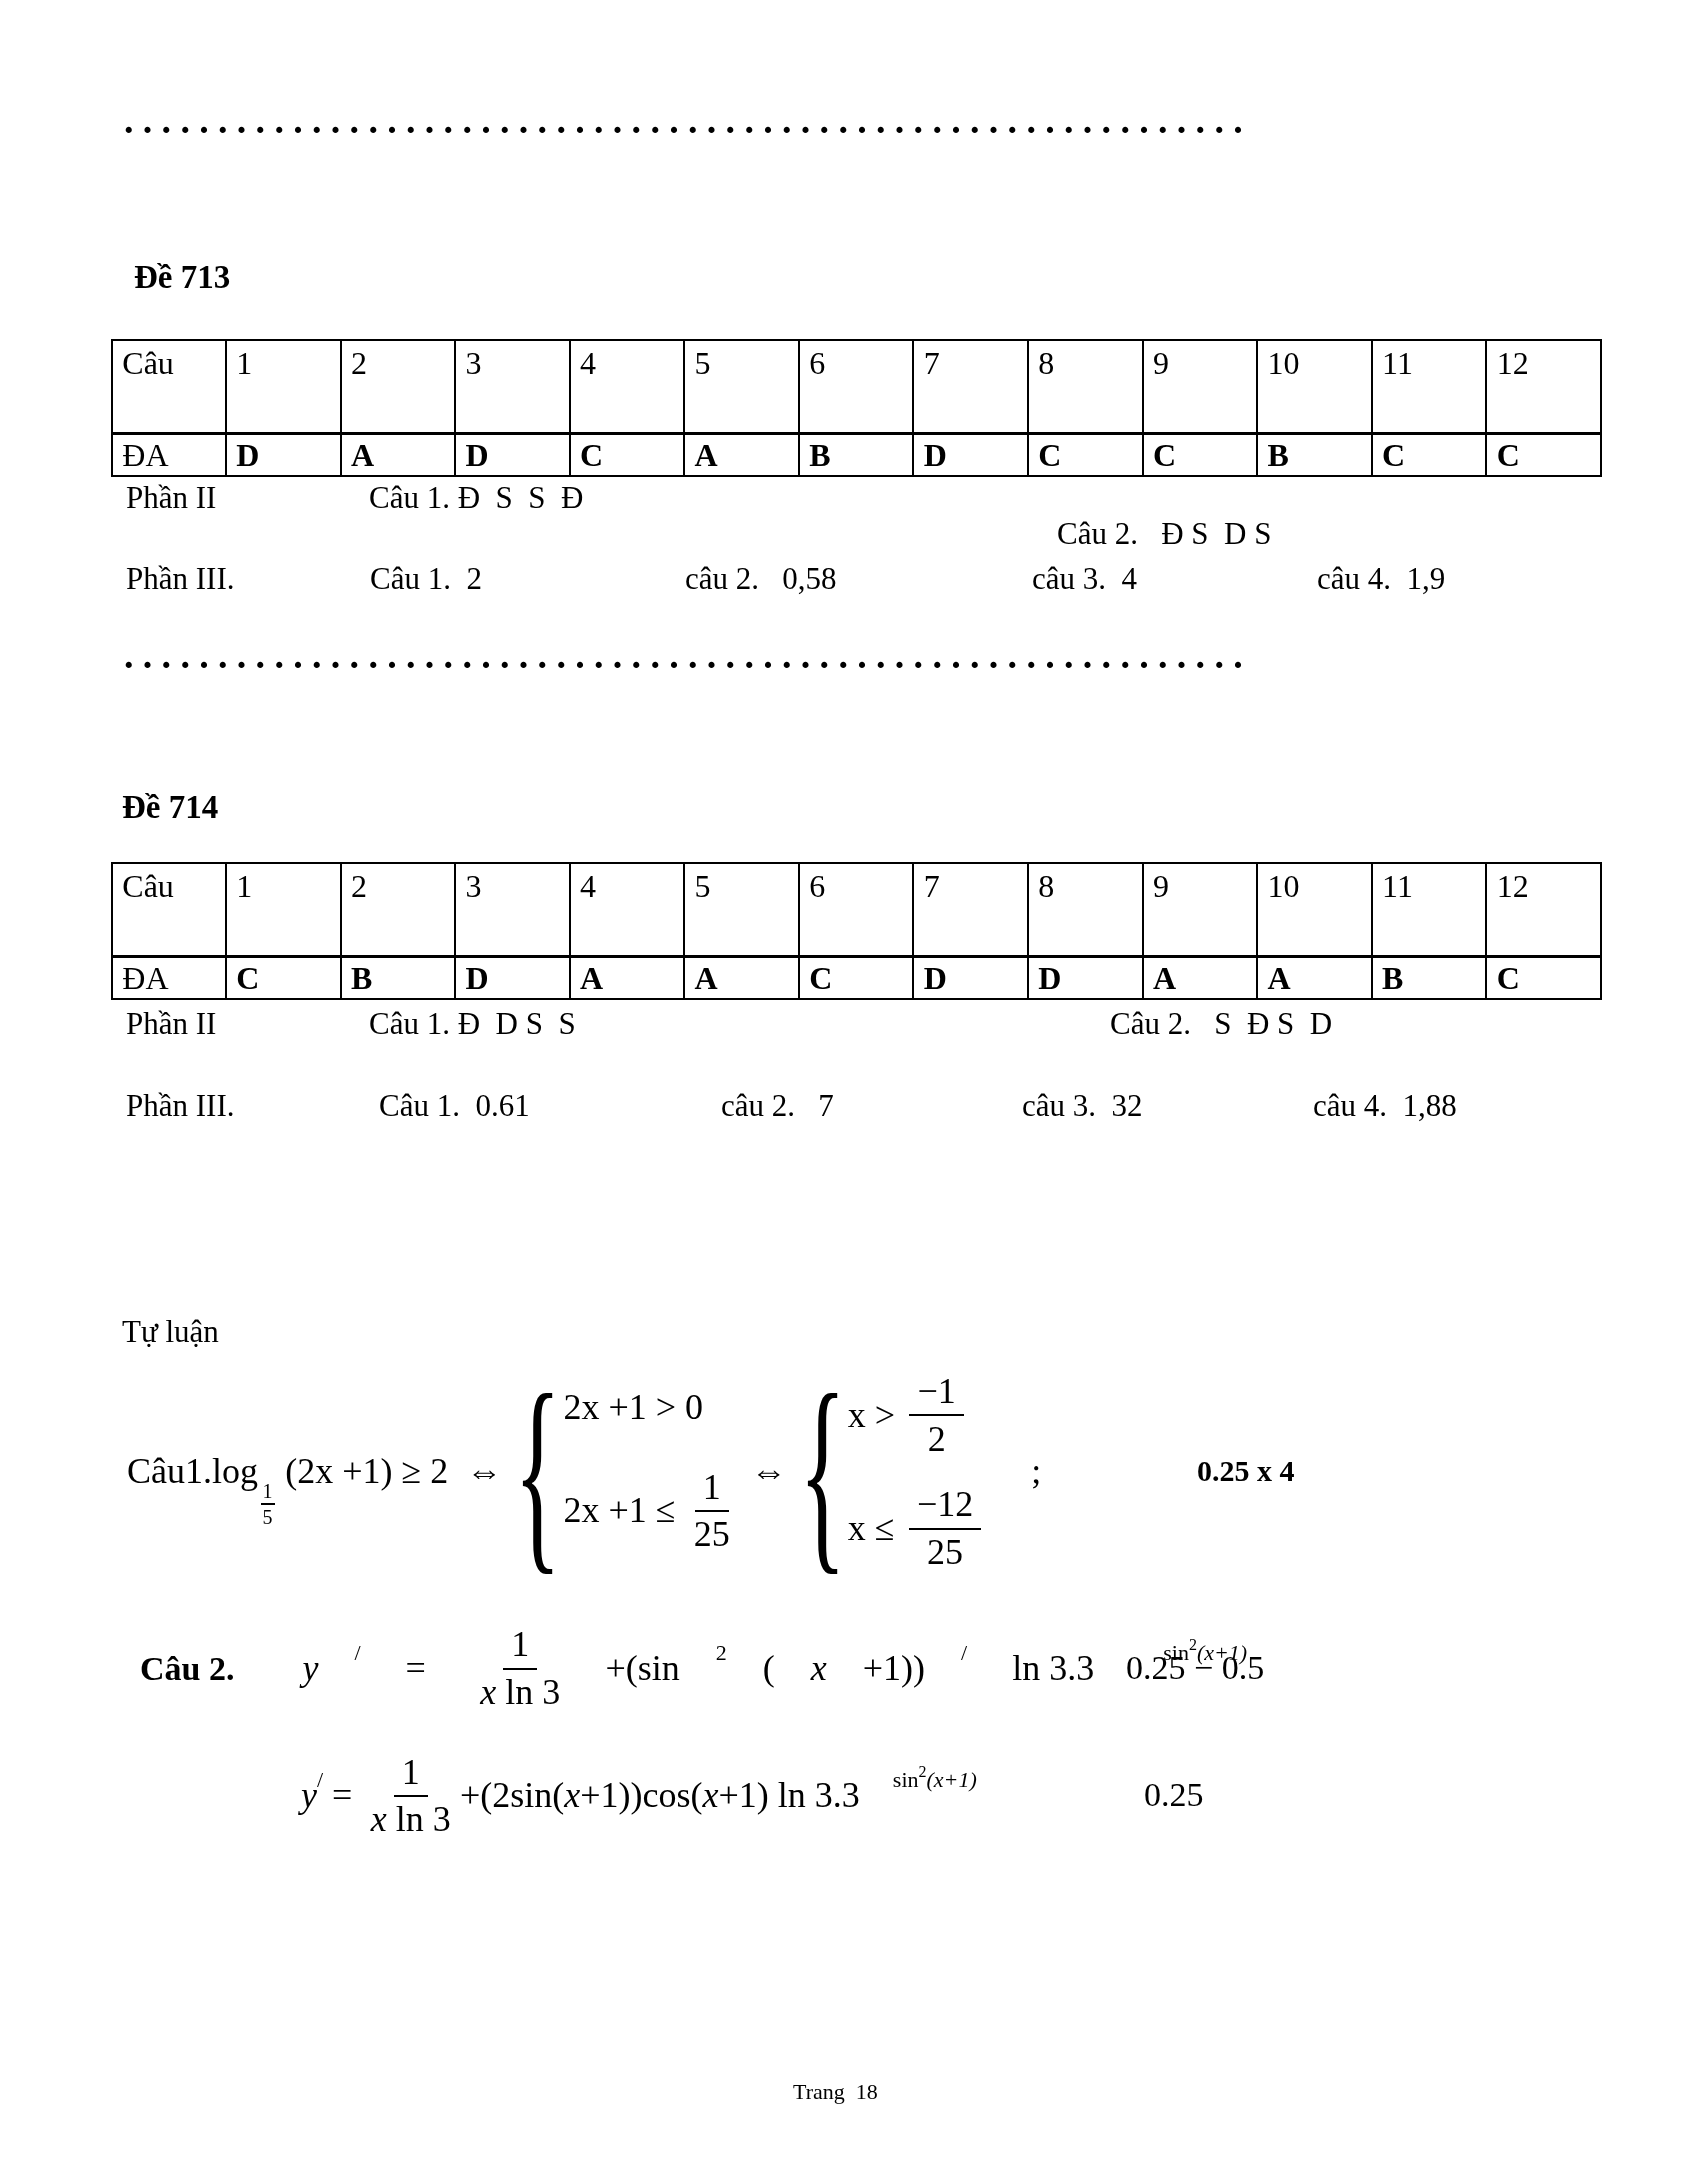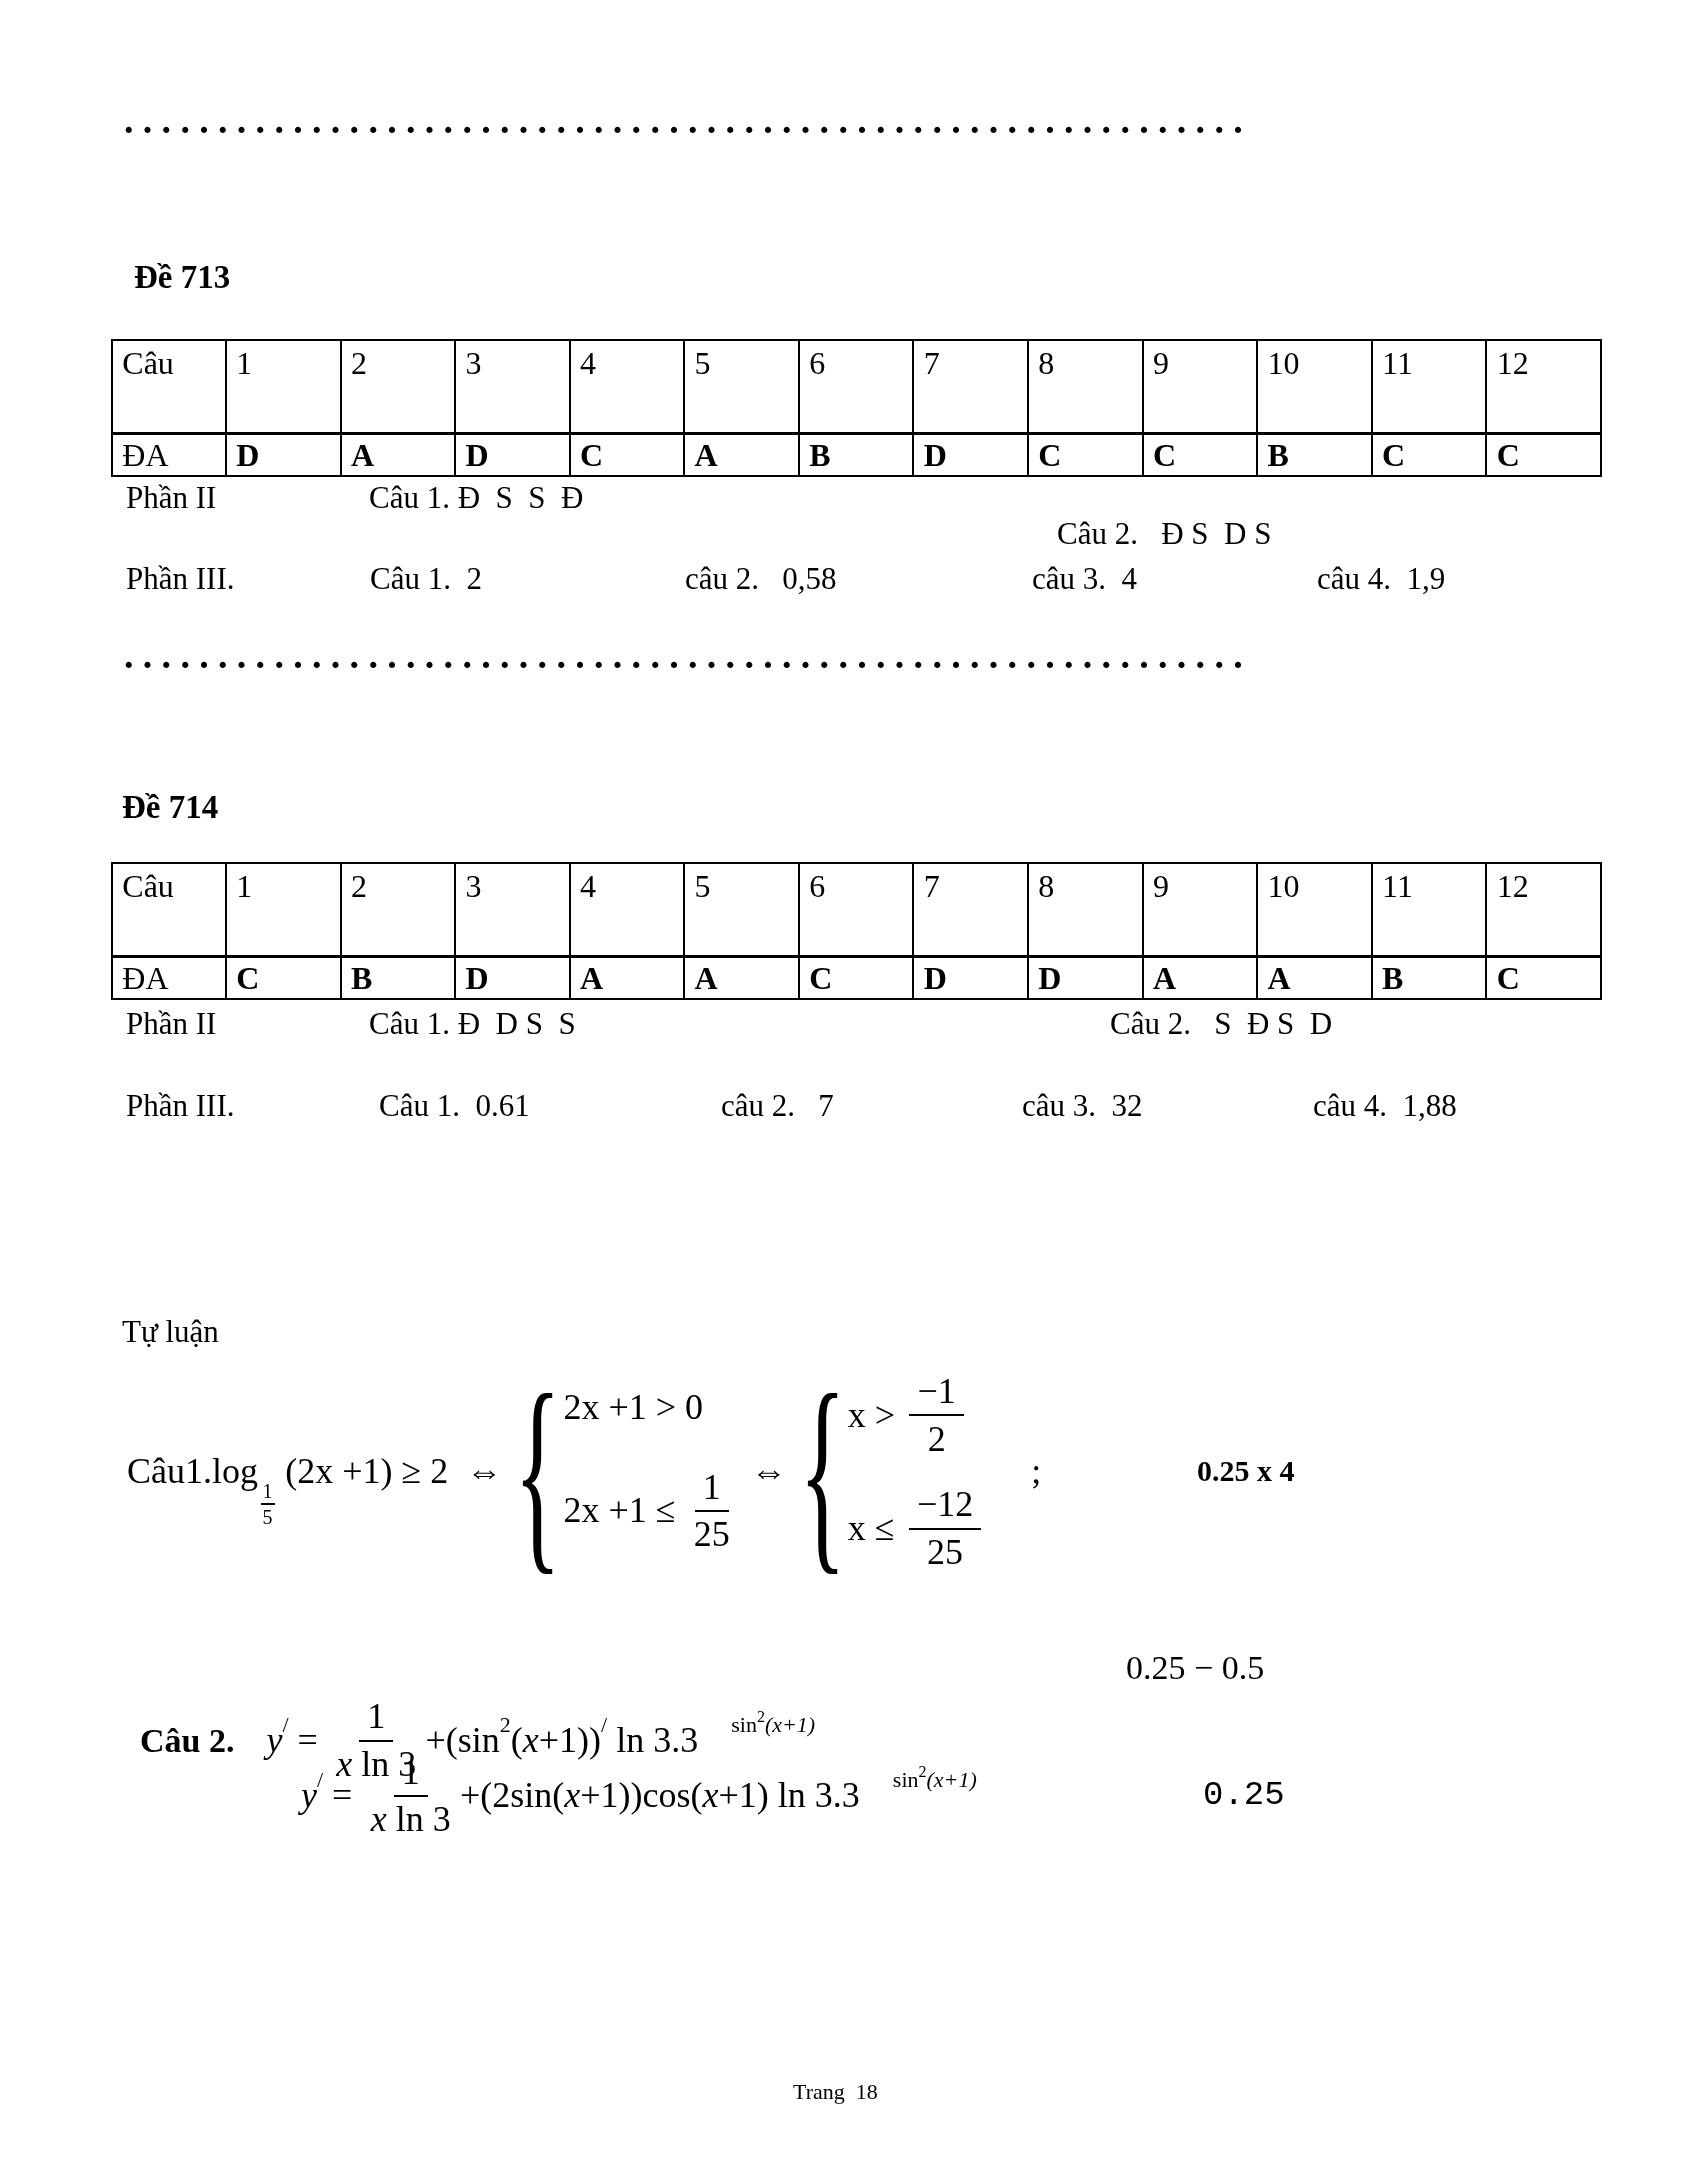--- a/index.html
+++ b/index.html
@@ -248,21 +248,21 @@
             <span class="fnum">−12</span>
             <span class="fden">25</span>
           </span>
         </span>
       </span>
     </span>
     <span class="semi">;</span>
   </div>
   <span class="score-b" style="left:1197px;top:1454px;">0.25 x 4</span>
 
-  <div class="mathline" style="left:140px;top:1676px;height:129px;">
+  <div class="mathline" style="left:140px;top:1604px;height:129px;gap:36px;">
     <span class="cau2label">Câu 2.</span>
     <span class="it">y</span>
     <span class="sup">/</span>
     <span class="pre"> = </span>
     <span class="frac">
       <span class="fnum">1</span>
       <span class="fden">
         <span class="it">x</span>
         <span class="pre"> ln 3</span>
       </span>
@@ -293,18 +293,18 @@
     </span>
     <span class="pre">+(2sin(</span>
     <span class="it">x</span>
     <span class="pre">+1))cos(</span>
     <span class="it">x</span>
     <span class="pre">+1) ln 3.3</span>
     <span class="sup">
       <span>sin</span><span class="supsup">2</span><span class="it">(x+1)</span>
     </span>
   </div>
-  <span class="score" style="left:1203px;top:1776px;font-family:Liberation Mono, monospace;">0.25</span>
+  <span class="score" style="left:1144px;top:1776px;">0.25</span>
 
   <div class="footer" style="left:793px;top:2079px;">Trang  18</div>
 
 </div>
 
 
 </body></html>

